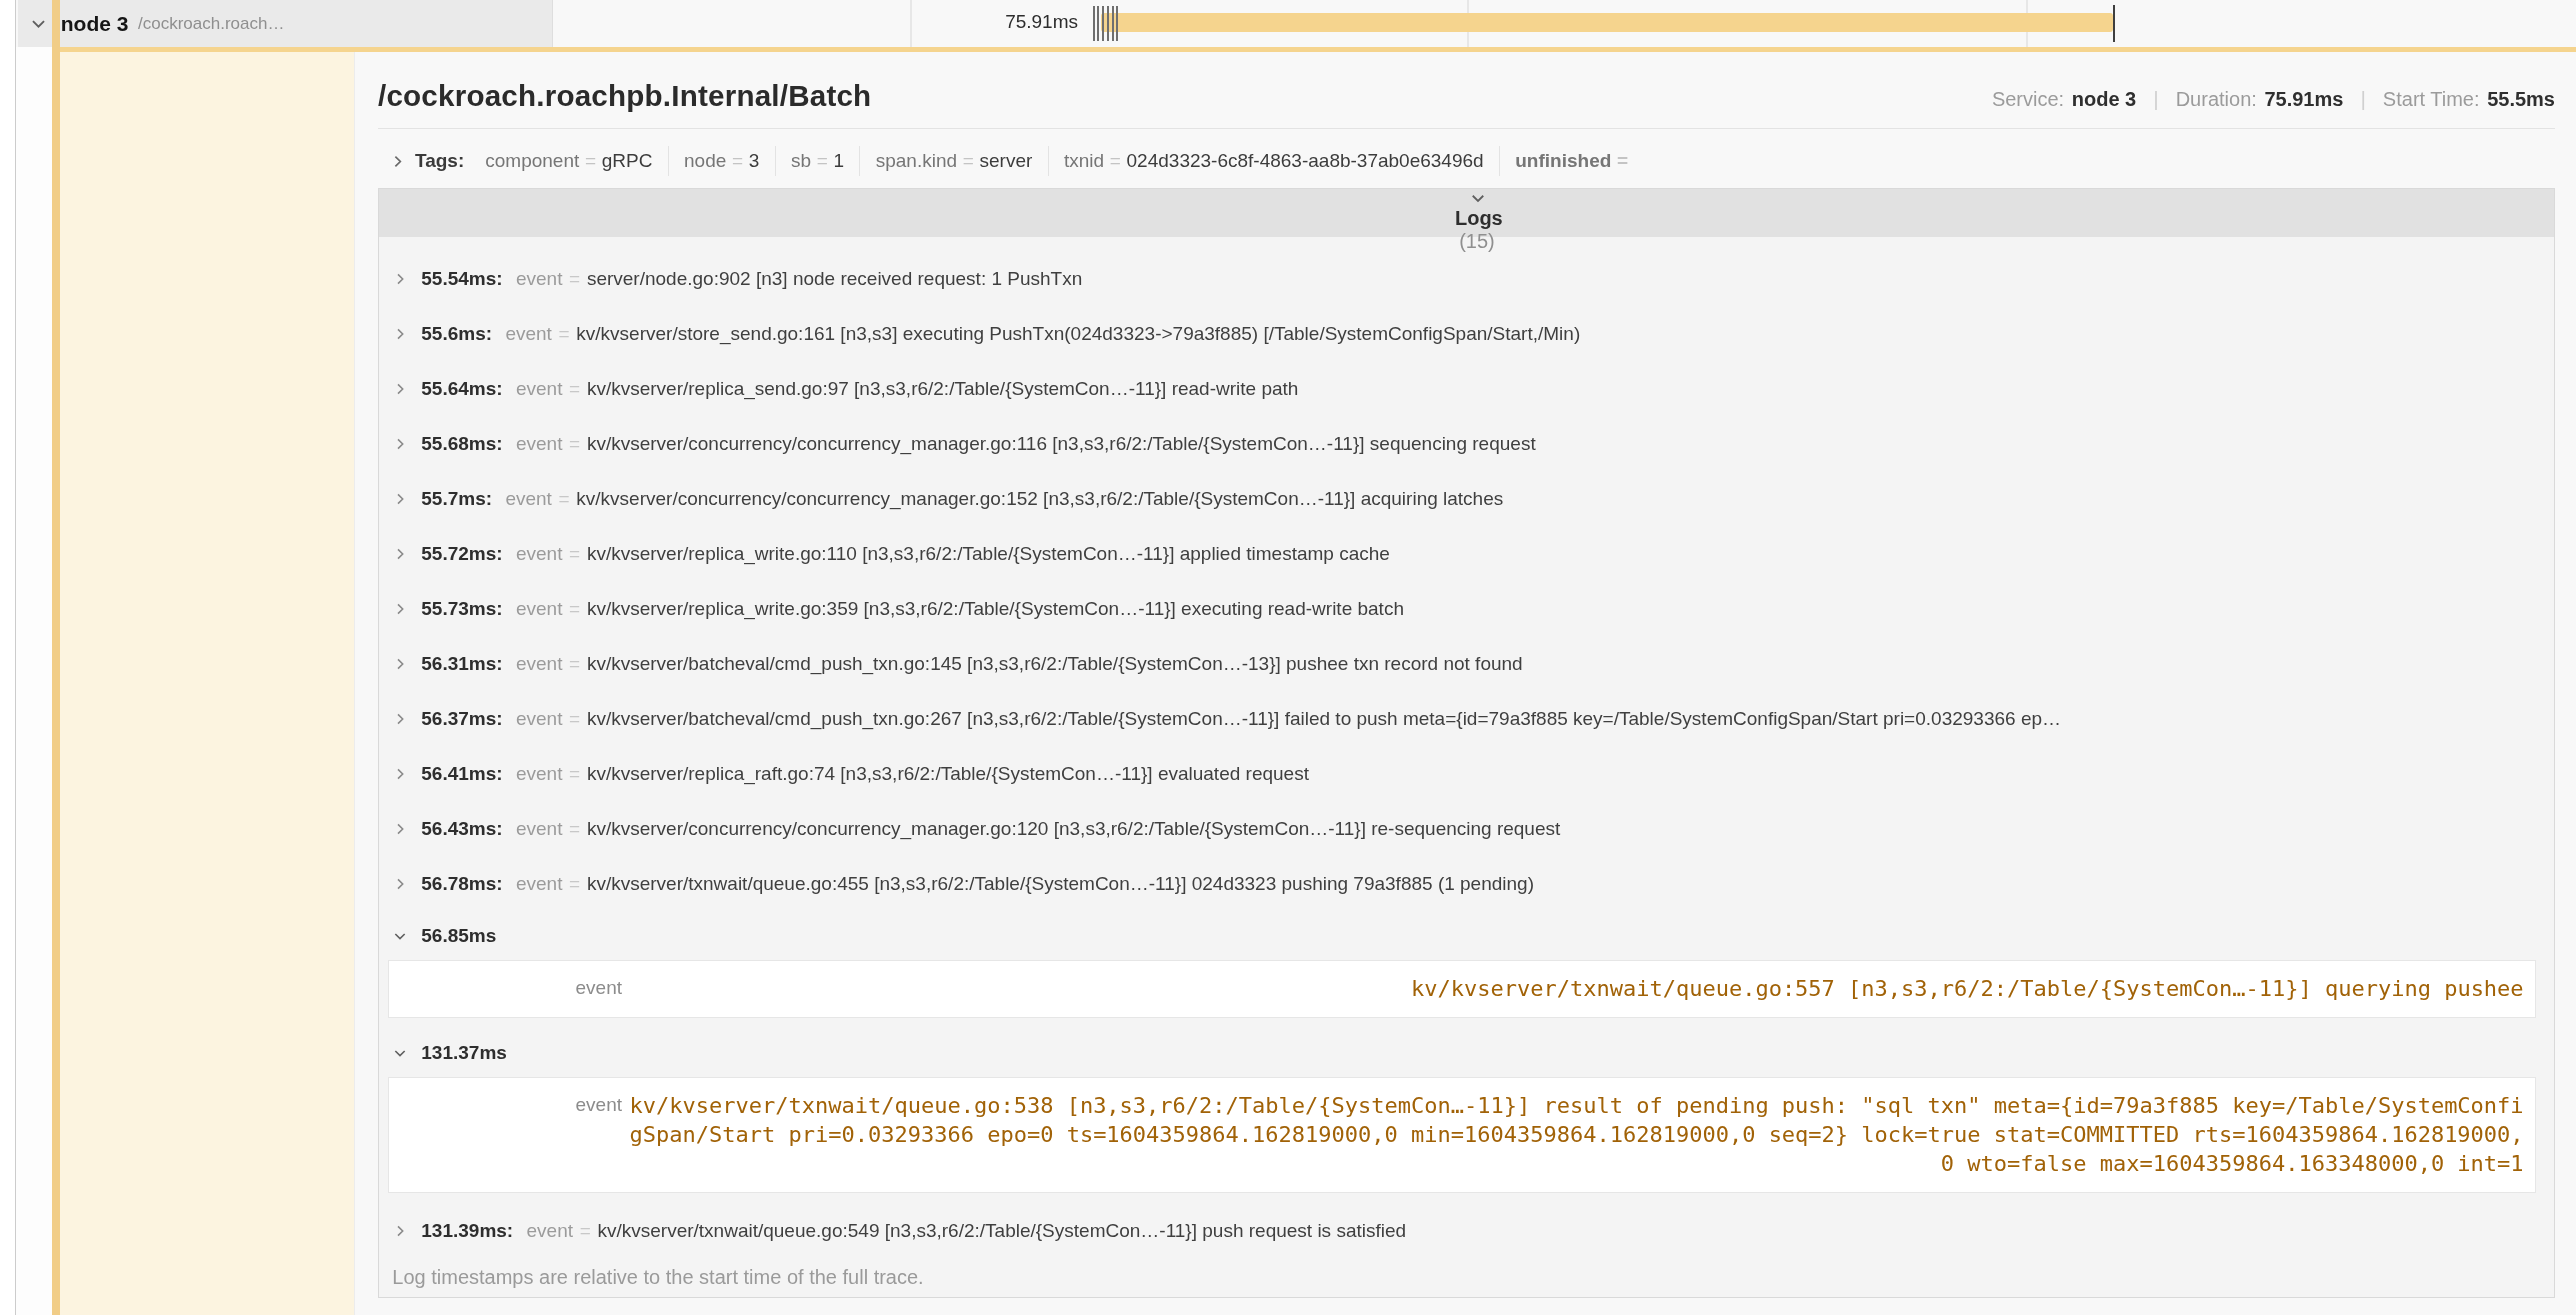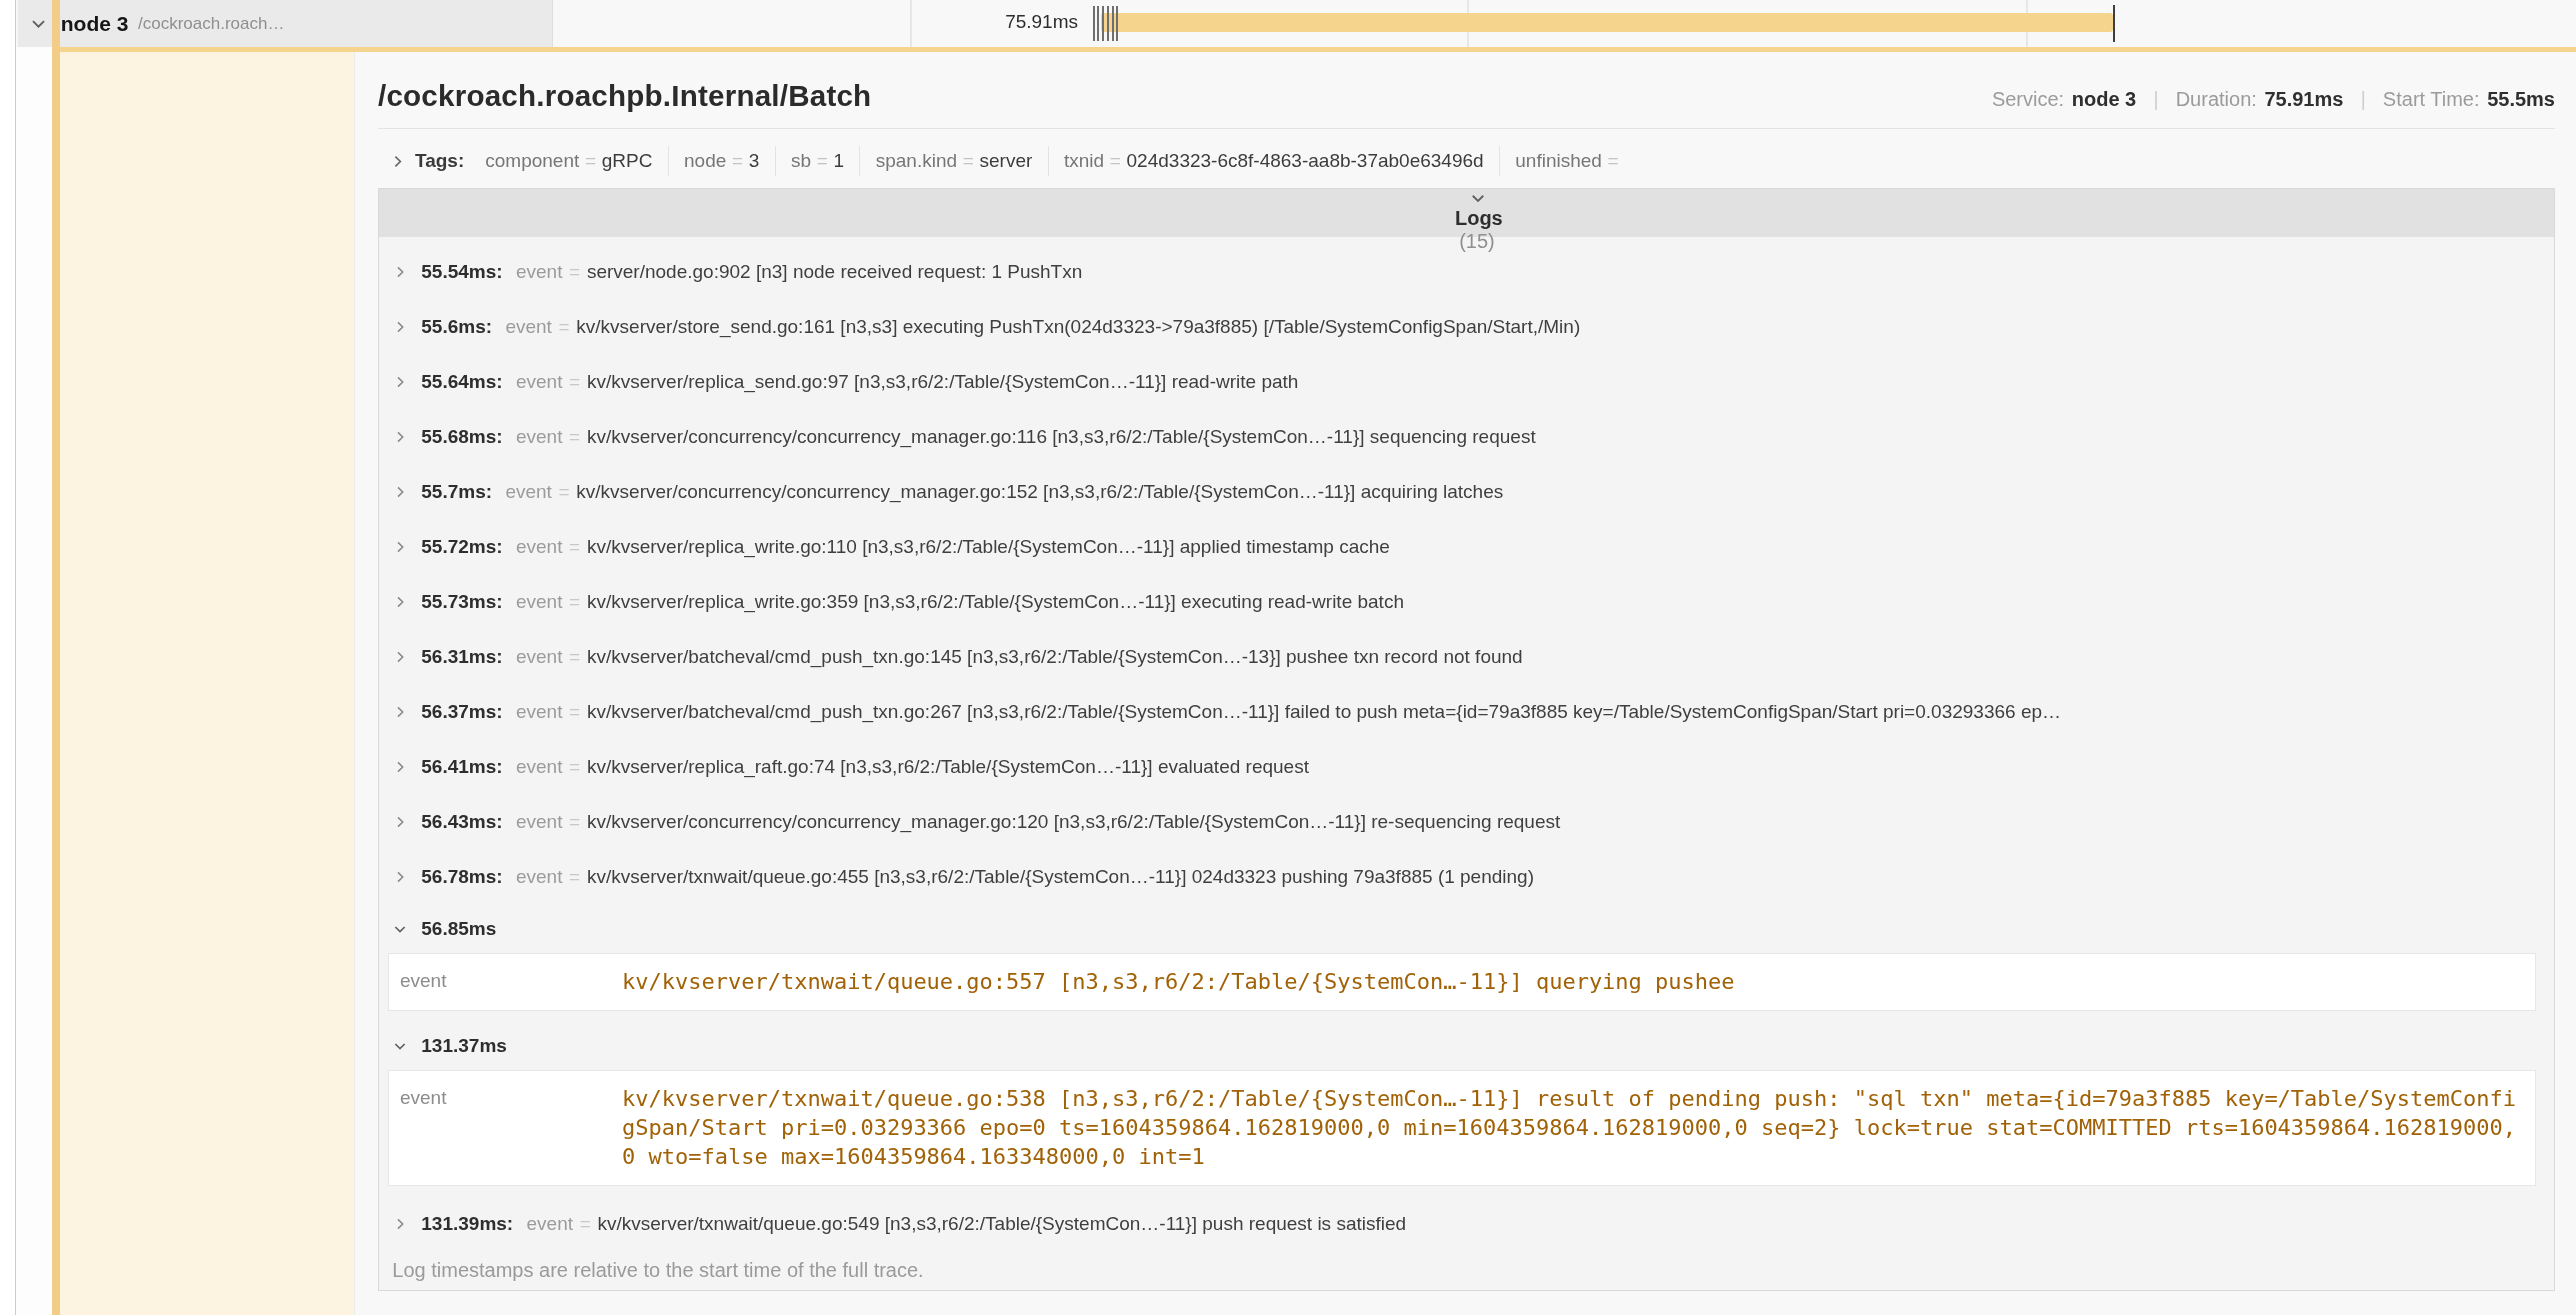--- a/index.html
+++ b/index.html
@@ -41,32 +41,32 @@
   .meta .lbl { color:#9b9b9b; }
   .meta .val { color:#2f2f2f; font-weight:bold; margin-left:7.6px; }
   .meta .sep { color:#d0d0d0; margin:0 17px; font-size:21px; }
 
   .title-divider { border-bottom:1.9px solid #e3e3e3; margin-top:15.3px; }
 
   
   .tags-row { display:flex; align-items:center; height:42px; margin-top:11.4px; font-size:19px; }
   .tags-label { font-weight:bold; color:#3a3a3a; margin:0 5.7px 0 9.5px; }
   .tag-item { padding:3.8px 15.3px; border-right:1.9px solid #e3e3e3; white-space:nowrap; }
-  .tag-item:last-child { border-right:none; }
+  .tag-item:last-child { border-right:none;font-weight:bold; }
   .tag-key { color:#767676; }
   .tag-eq { color:#c4c4c4; margin:0 5.7px; }
   .tag-val { color:#3c3c3c; }
 
   
   .logs-box { margin-top:5.7px; margin-right:0; border:1px solid #d9d9d9; background:#f4f4f4; }
   .logs-header { height:48px; background:#e1e1e1; display:flex; align-items:center;
                  padding-left:13.3px; cursor:pointer;flex-direction:column; }
   .logs-title { font-size:20px; font-weight:bold; color:#2e2e2e; margin-left:11.4px; }
   .logs-count { font-size:20px; color:#8f8f8f; margin-left:7.6px; }
-  .log-entries { padding-top:8px; }
+  .log-entries { padding-top:15px;text-align:right; }
 
   .log-row { height:55px; display:flex; align-items:center; padding-left:13.3px; white-space:nowrap;
              overflow:hidden; font-size:19px; cursor:pointer; }
   .log-row .chev { width:29px; display:flex; align-items:center; flex:none; }
   .log-time { font-weight:bold; color:#2e2e2e; margin-right:13.3px; }
   .log-key { color:#9b9b9b; }
   .log-eq { color:#c8c8c8; margin:0 6.7px; }
   .log-msg { color:#3f3f3f; }
 
   .log-exp-header { height:48px; display:flex; align-items:center; padding-left:13.3px;

